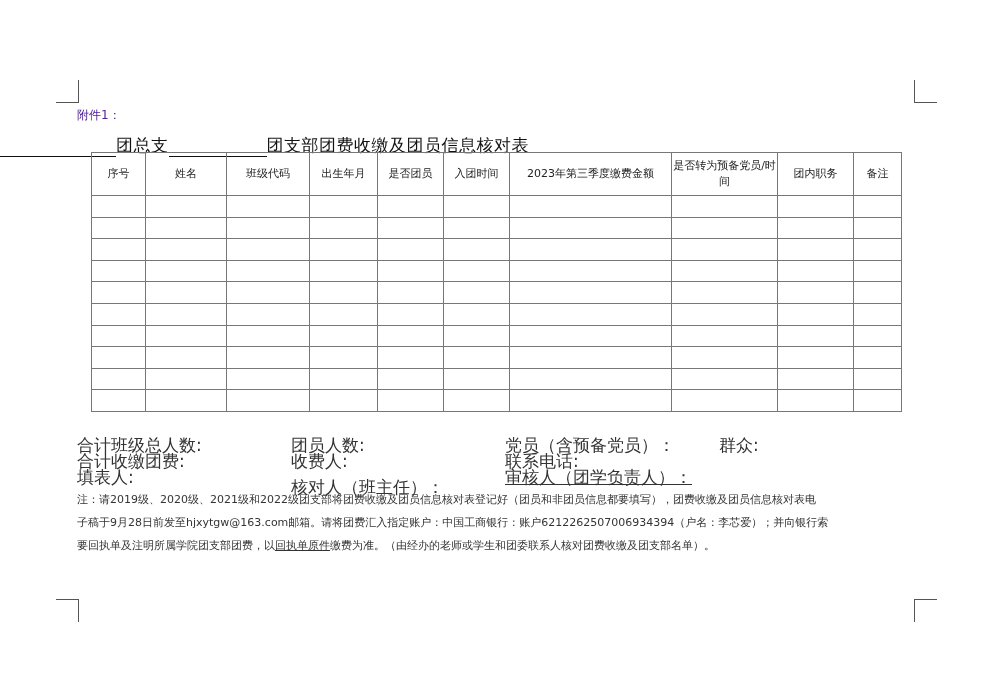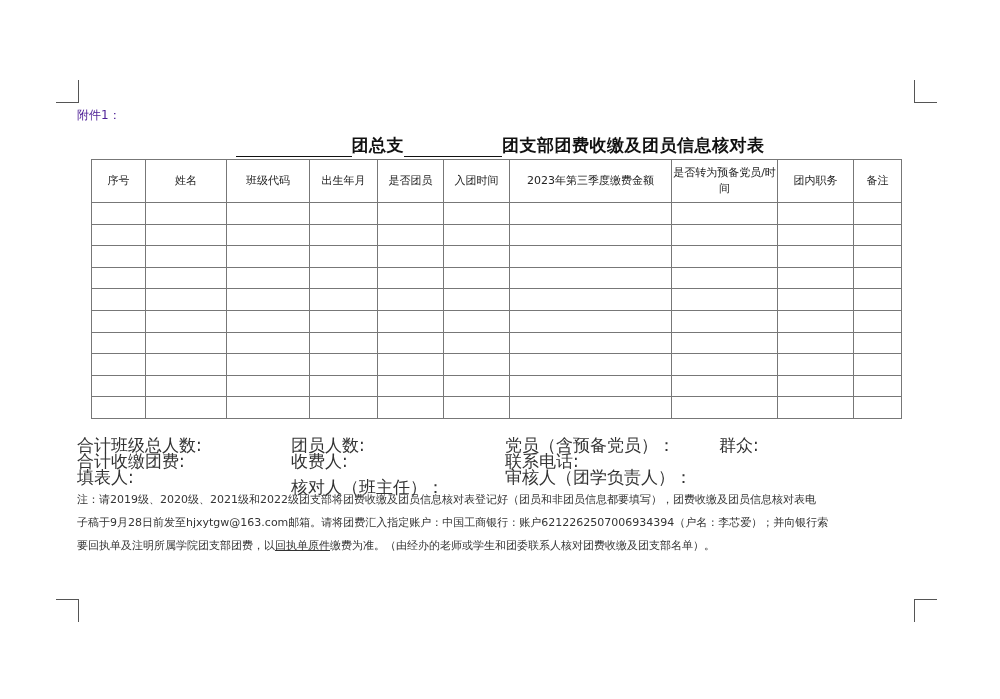--- a/index.html
+++ b/index.html
@@ -6,27 +6,27 @@
   body { width:1000px; height:699px; background:#ffffff; position:relative; overflow:hidden;
          font-family:"DejaVu Sans", "Liberation Sans", sans-serif; color:#222; }
   .crop { position:absolute; width:22px; height:22px; border-color:#555; border-style:solid; border-width:0; }
   .crop.tl { left:56px; top:80px; border-right-width:1.5px; border-bottom-width:1.5px; }
   .crop.tr { left:914px; top:80px; border-left-width:1.5px; border-bottom-width:1.5px; }
   .crop.bl { left:56px; top:599px; border-right-width:1.5px; border-top-width:1.5px; }
   .crop.br { left:914px; top:599px; border-left-width:1.5px; border-top-width:1.5px; }
 
   .attach { position:absolute; left:77px; top:107px; font-size:12px; color:#4c1d95; }
 
-  .title { position:absolute; left:0; width:1000px; top:134px; text-align:center;
-           font-size:17px; font-weight:bold; color:#111; letter-spacing:0.5px; }
+  .title { position:absolute; left:0; width:1000px; top:134px; text-align:left;
+           font-size:17px; font-weight:normal; color:#111; letter-spacing:0.5px; }
   .title .blank { display:inline-block; border-bottom:1.6px solid #111; height:18px; vertical-align:bottom; }
   .title .b1 { width:116px; }
   .title .b2 { width:98px; }
 
-  table.form { position:absolute; left:91px; top:159px; border-collapse:collapse; table-layout:fixed; width:810px; }
+  table.form { position:absolute; left:91px; top:152px; border-collapse:collapse; table-layout:fixed; width:810px; }
   table.form th, table.form td { border:1px solid #777; padding:0; font-size:11px; font-weight:normal;
            color:#222; text-align:center; }
   table.form th { height:42px; line-height:16px; }
   table.form td { height:20.6px; }
 
   .summary { position:absolute; font-size:17px; color:#333; line-height:16px; }
   .note { position:absolute; left:77px; top:488px; width:850px; font-size:11px; color:#333; line-height:23px; }
   .note .u { text-decoration:underline; }
 </style>
 </head>
@@ -198,19 +198,19 @@
 <div class="summary" style="left:291px; top:437px;">团员人数:</div>
 <div class="summary" style="left:505px; top:437px;">党员（含预备党员）：</div>
 <div class="summary" style="left:719px; top:437px;">群众:</div>
 
 <div class="summary" style="left:77px; top:453px;">合计收缴团费:</div>
 <div class="summary" style="left:291px; top:453px;">收费人:</div>
 <div class="summary" style="left:505px; top:453px;">联系电话:</div>
 
 <div class="summary" style="left:77px; top:469px;">填表人:</div>
 <div class="summary" style="left:291px; top:469px;margin-top:10px;">核对人（班主任）：</div>
-<div class="summary" style="left:505px; top:469px;">审核人（团学负责人）：</div>
+<div class="summary" style="left:505px; top:469px;text-decoration:underline;">审核人（团学负责人）：</div>
 
 <div class="note">
   <div>注：请2019级、2020级、2021级和2022级团支部将团费收缴及团员信息核对表登记好（团员和非团员信息都要填写），团费收缴及团员信息核对表电</div>
   <div>子稿于9月28日前发至hjxytgw@163.com邮箱。请将团费汇入指定账户：中国工商银行：账户6212262507006934394（户名：李芯爱）；并向银行索</div>
   <div><span>要回执单及注明所属学院团支部团费，以</span><span class="u">回执单原件</span><span>缴费为准。（由经办的老师或学生和团委联系人核对团费收缴及团支部名单）。</span></div>
 </div>
 
 </body></html>

